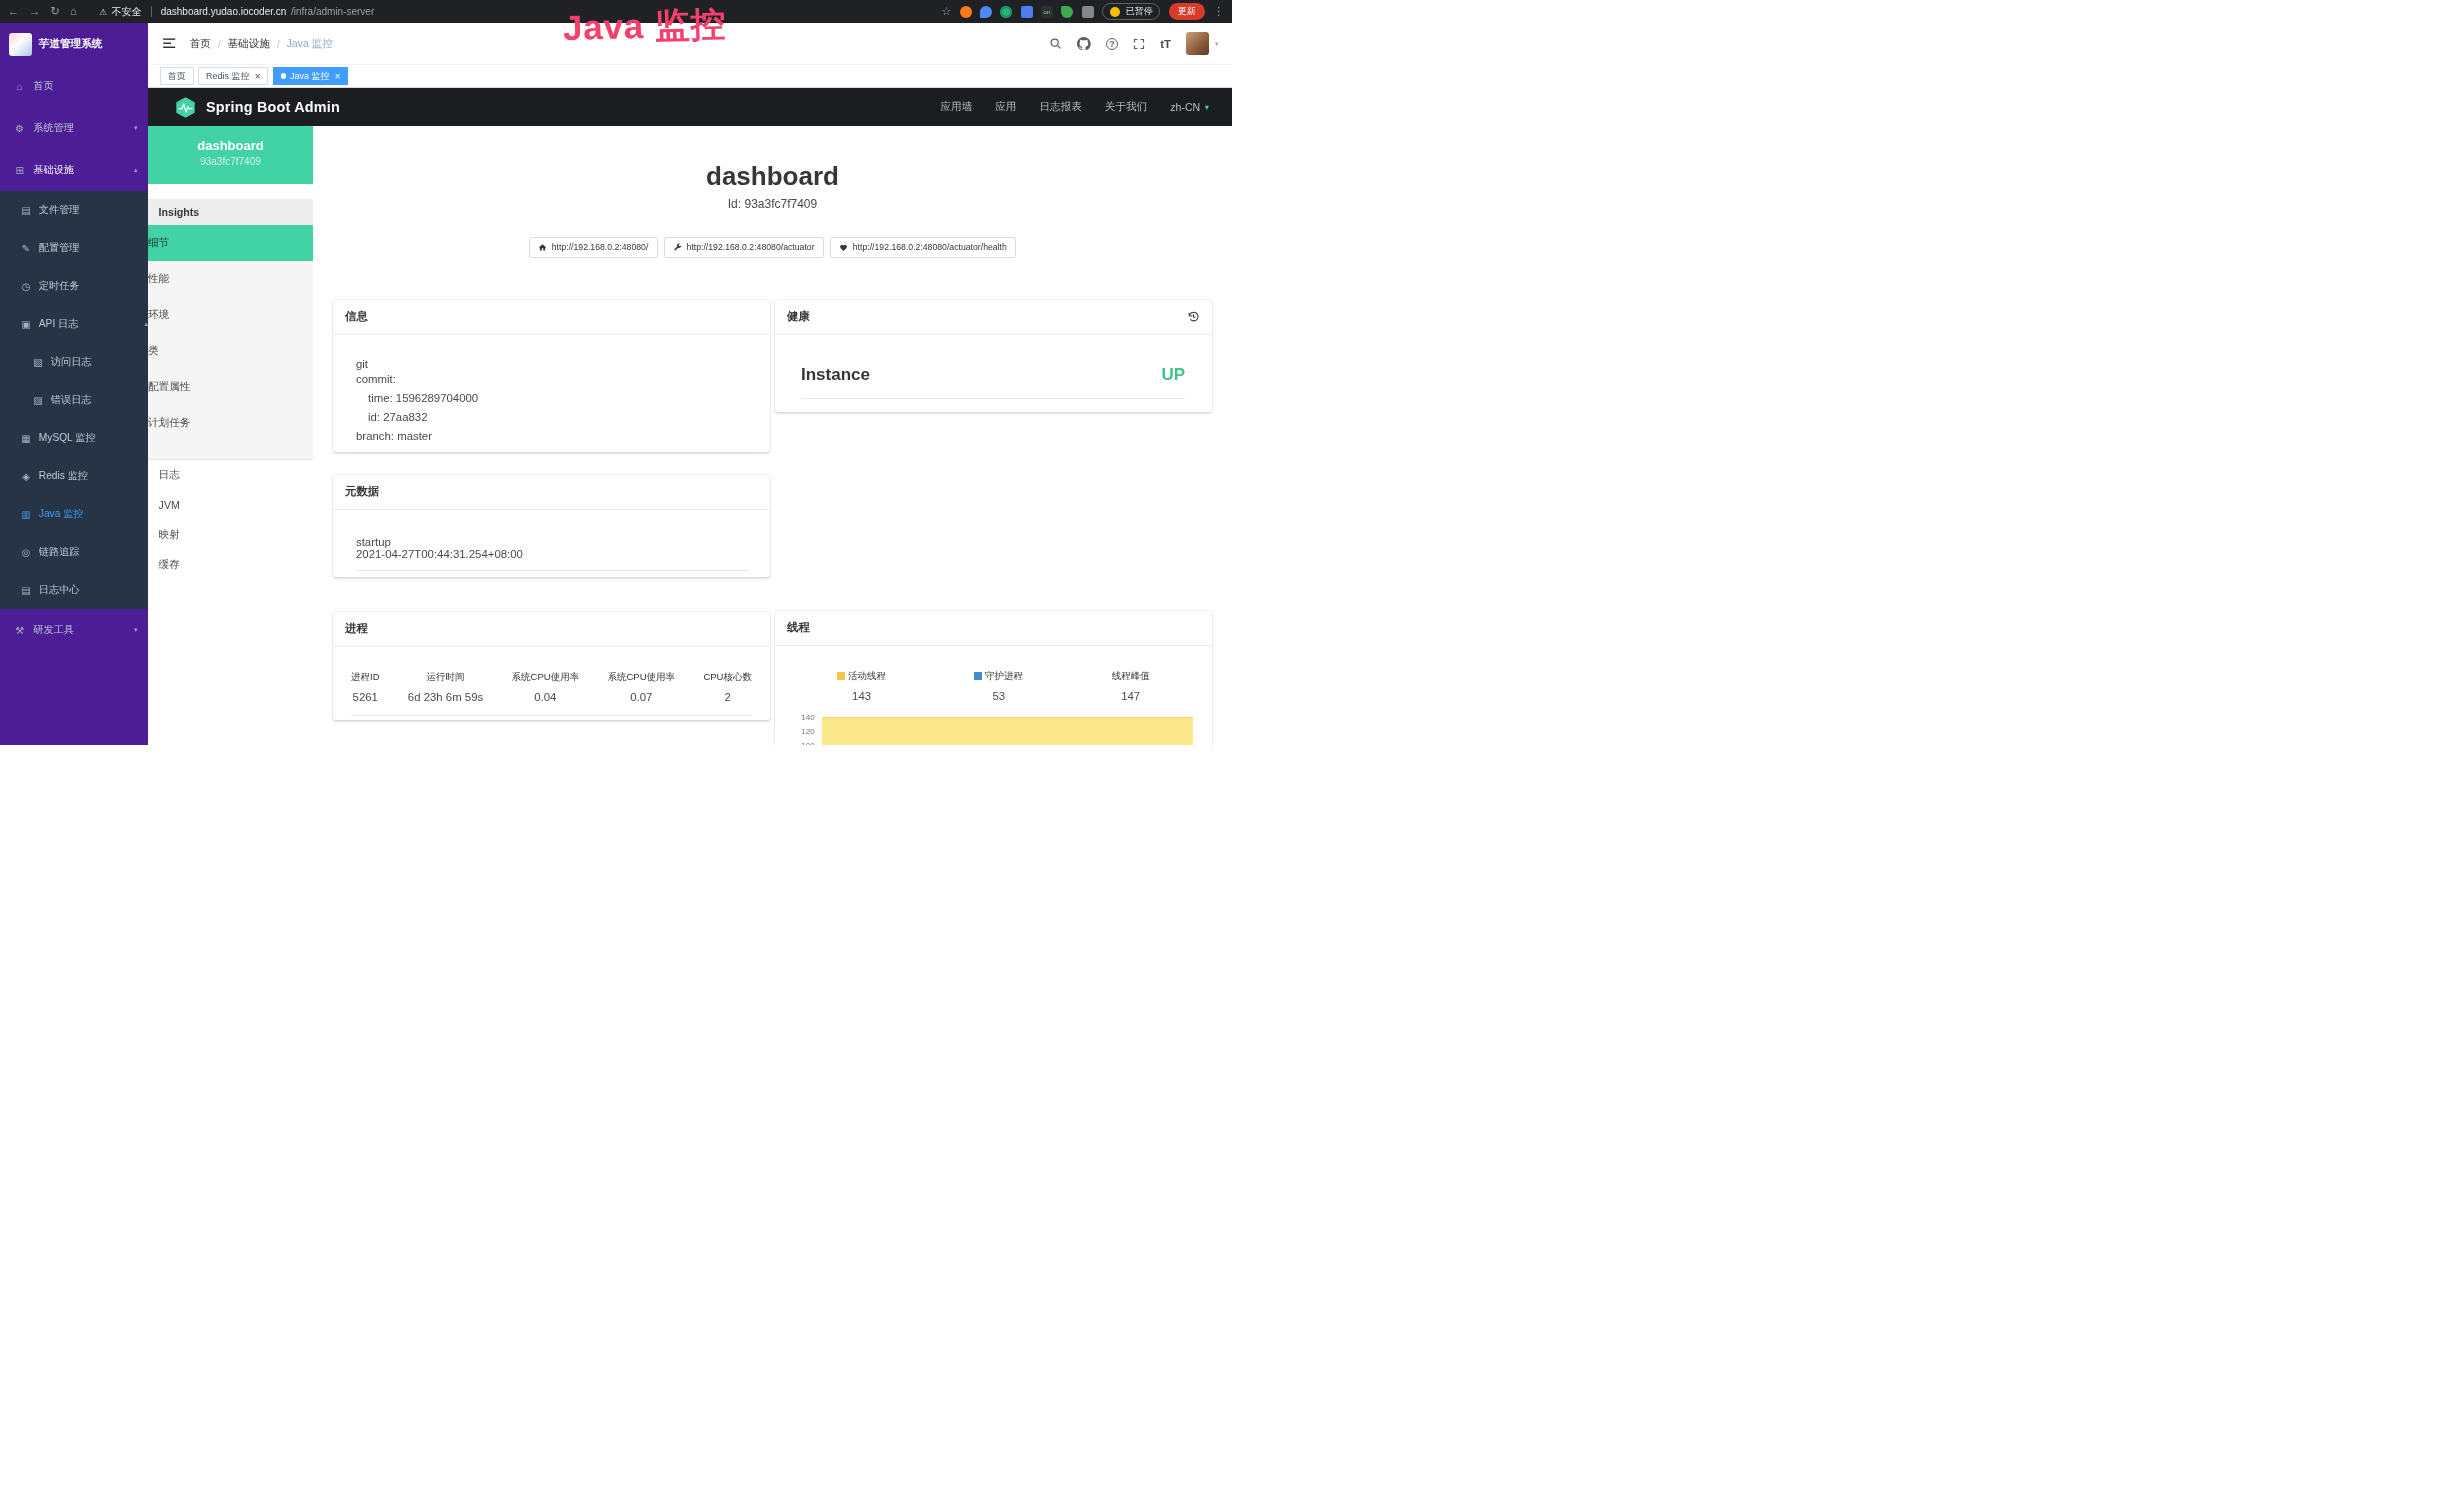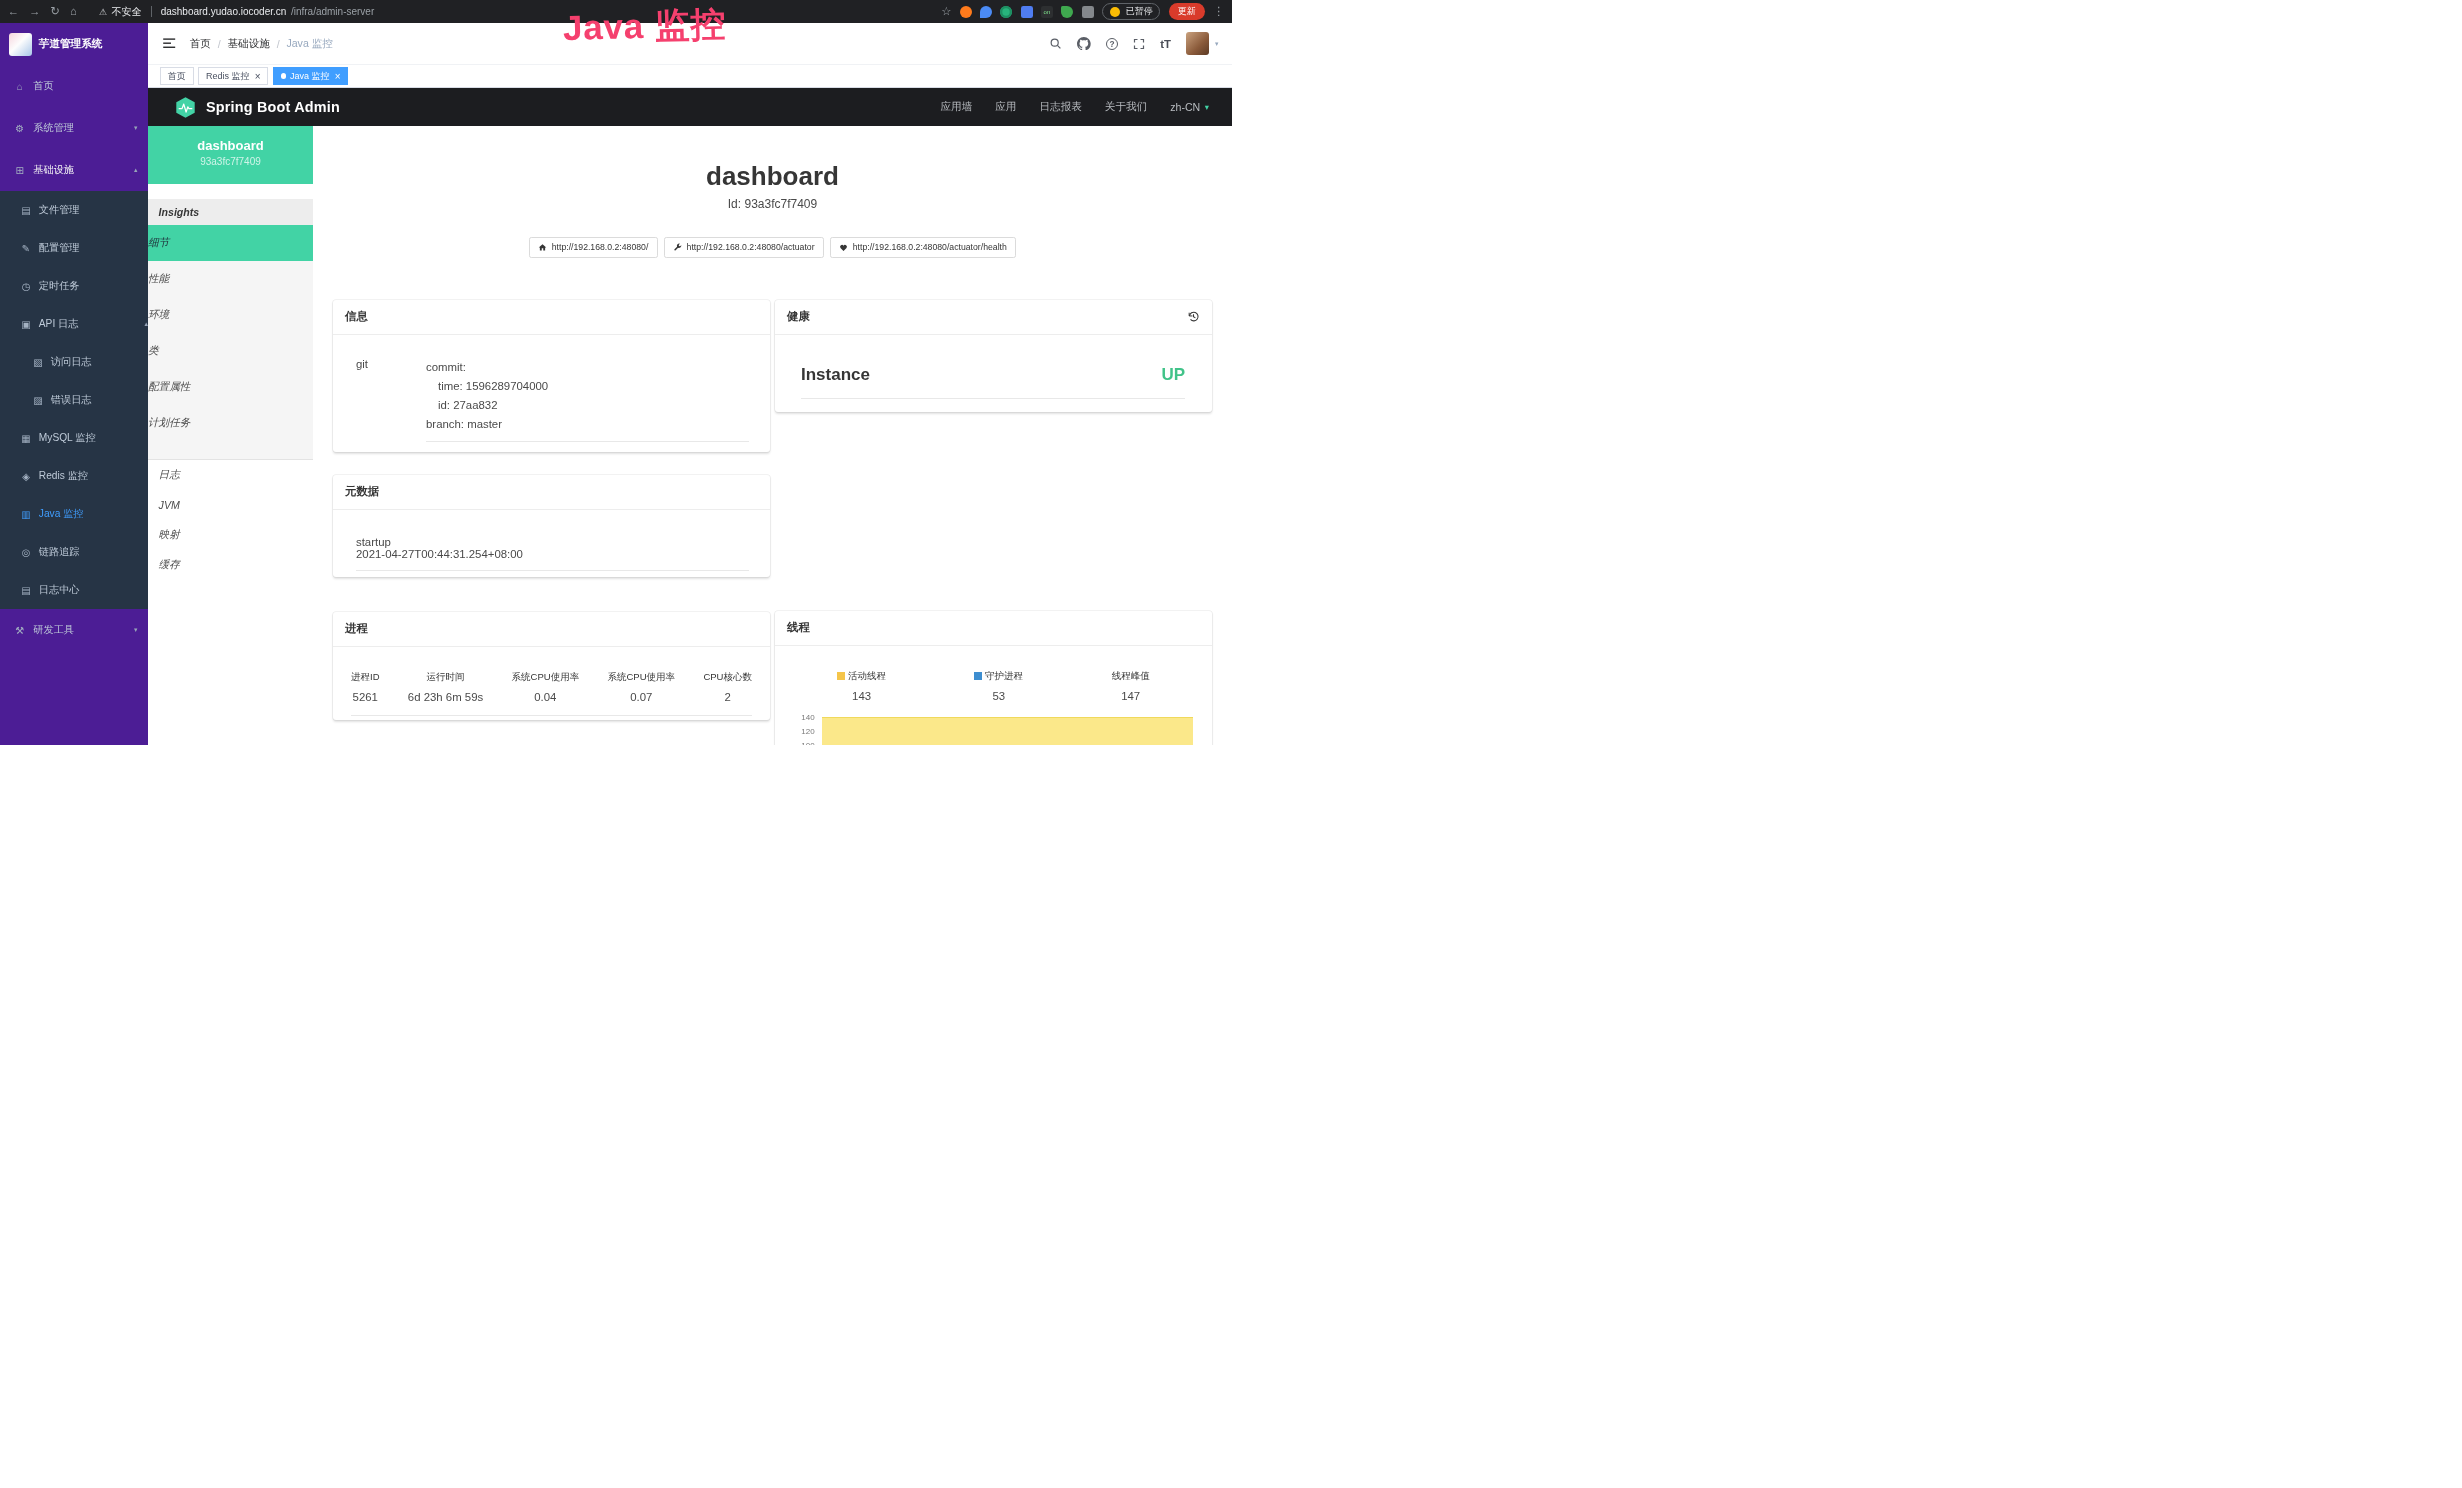--- a/index.html
+++ b/index.html
@@ -74,42 +74,42 @@
   .sba-link { cursor:pointer; }
   .locale { display:flex; align-items:center; gap:4.6px; cursor:pointer; }
   .chev-green { color:#42d3a5; font-size:8.3px; }
 
   
   .sba-body { flex:1; display:flex; min-height:0; background:#fff; }
   .sba-side { width:165px; flex-shrink:0; }
   .inst-head { height:58px; background:#42d3a5; text-align:center; padding-top:12px; cursor:pointer; }
   .inst-name { color:#fff; font-size:13px; font-weight:bold; }
   .inst-id { color:rgba(255,255,255,.75); font-size:10px; margin-top:3px; }
-  .side-section { margin-top:15px;font-style:italic; }
+  .side-section { margin-top:15px; }
   .sec-head { height:26px; background:#ededed; display:flex; align-items:center; padding-left:10.6px; font-size:10.6px; font-weight:bold; color:#363636; }
   .sub-group { background:#f5f5f5; border-bottom:0.8px solid #e3e3e3; padding-bottom:18px; }
   .side-sub { height:36px; display:flex; align-items:center; font-size:10.6px; color:#4a4a4a; cursor:pointer; }
   .side-sub.active { background:#42d3a5; color:#20323c; }
   .side-item { height:30px; display:flex; align-items:center; padding-left:10.6px; font-size:10.6px; color:#4a4a4a; cursor:pointer; }
 
   .sba-main { flex:1; padding:0 20px; overflow:hidden; }
   .inst-title { text-align:center; font-size:26px; font-weight:bold; color:#363636; margin-top:35px; }
   .inst-sub { text-align:center; font-size:12px; color:#4a4a4a; margin-top:4.6px; }
   .links-row { display:flex; justify-content:center; gap:6px; margin-top:26.5px; }
   .link-btn { height:20.5px; display:flex; align-items:center; gap:4.6px; padding:0 8.3px; border:0.8px solid #dbdbdb; border-radius:2.3px; background:#fff; font-size:8.7px; color:#363636; cursor:pointer; white-space:nowrap; }
   .link-btn svg { flex-shrink:0; }
 
   .cards { display:flex; gap:5px; margin-top:42px; align-items:flex-start; }
   .colL, .colR { flex:1; min-width:0; }
   .card { background:#fff; border-radius:3px; box-shadow:0 1.5px 2.3px rgba(10,10,10,.12), 0 0 0 0.8px rgba(10,10,10,.06); }
   .card-head { display:flex; align-items:center; justify-content:space-between; padding:0 12px; border-bottom:0.8px solid #ededed; font-size:11.4px; font-weight:bold; color:#363636; height:35px; }
   .hist { color:#363636; cursor:pointer; display:flex; }
 
   .card-info { height:152px; }
-  .info-body { display:flex; padding:23px 21px 0 23px; }
+  .info-body { display:flex; padding:23px 21px 0 23px;flex-direction:column; }
   .info-key { width:70px; font-size:11.4px; color:#4a4a4a; flex-shrink:0; }
   .info-val { flex:1; border-bottom:0.8px solid #e8e8e8; padding-bottom:7.6px; font-size:11.4px; color:#4a4a4a; line-height:19px; }
   .ind { padding-left:12px; }
 
   .card-health { height:112px; }
   .health-body { padding:30px 27px 0 26px; }
   .h-row { display:flex; justify-content:space-between; border-bottom:0.8px solid #e8e8e8; padding-bottom:13.7px; font-size:17px; cursor:pointer; }
   .h-label { color:#363636; font-weight:bold; }
   .h-status { font-weight:bold; }
 

